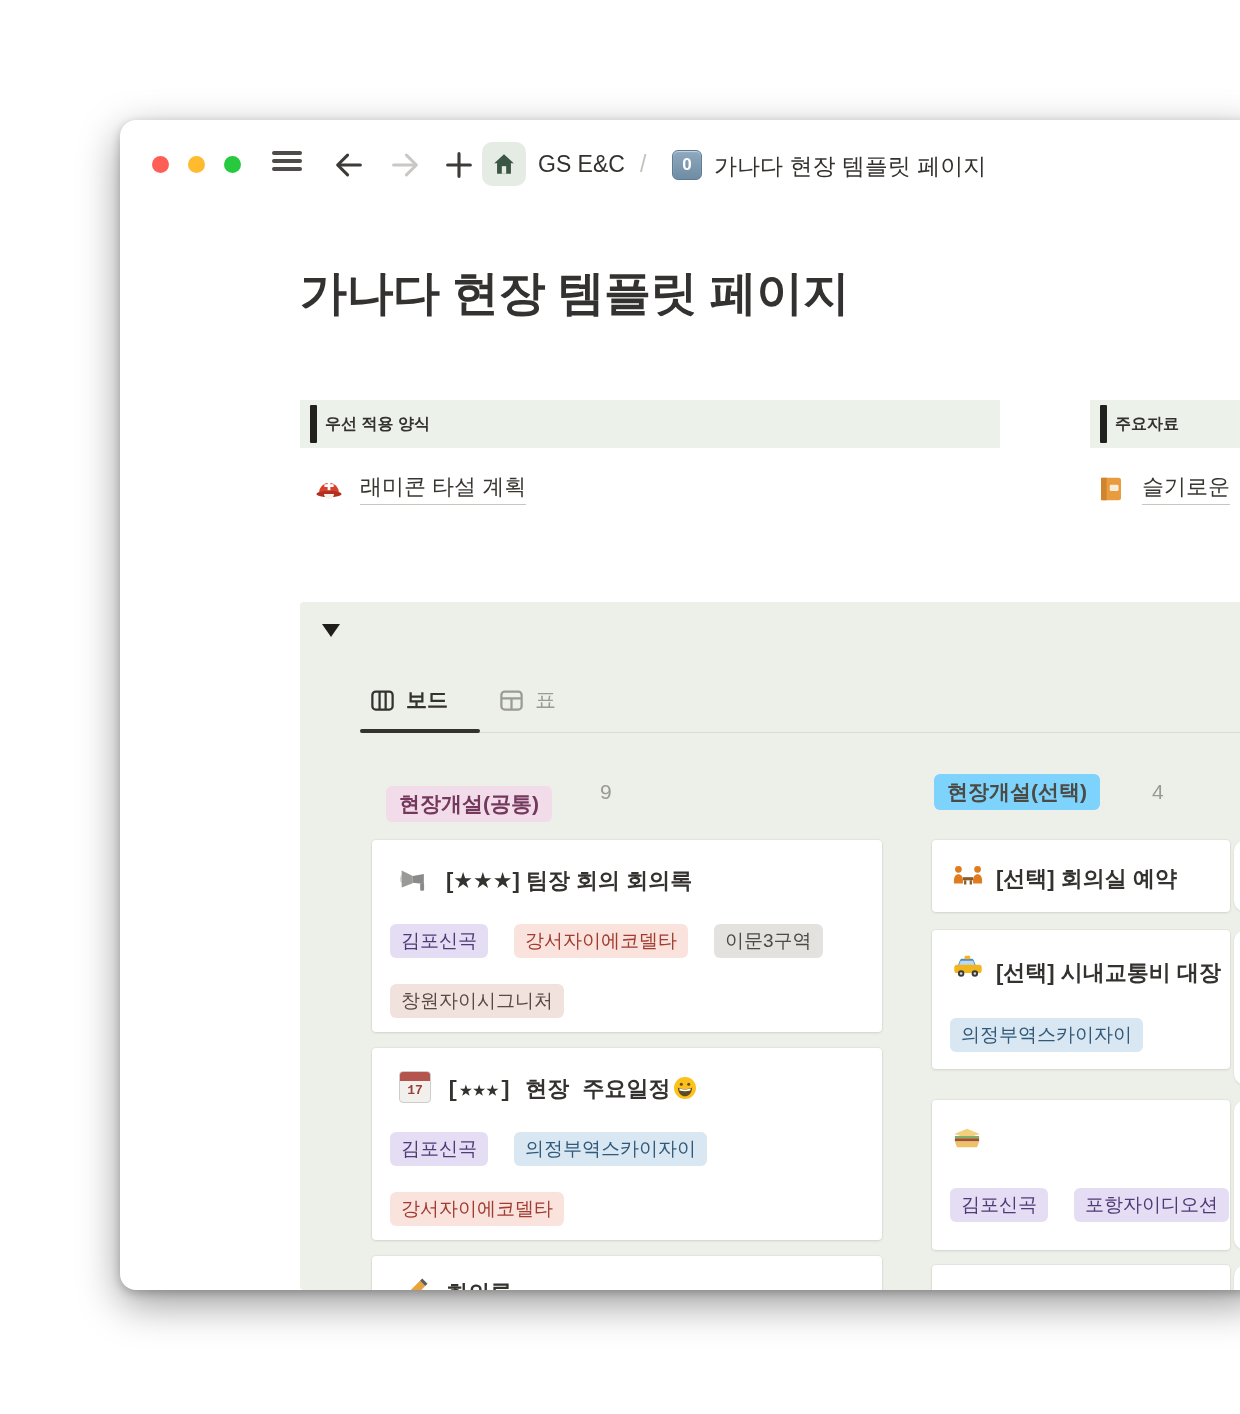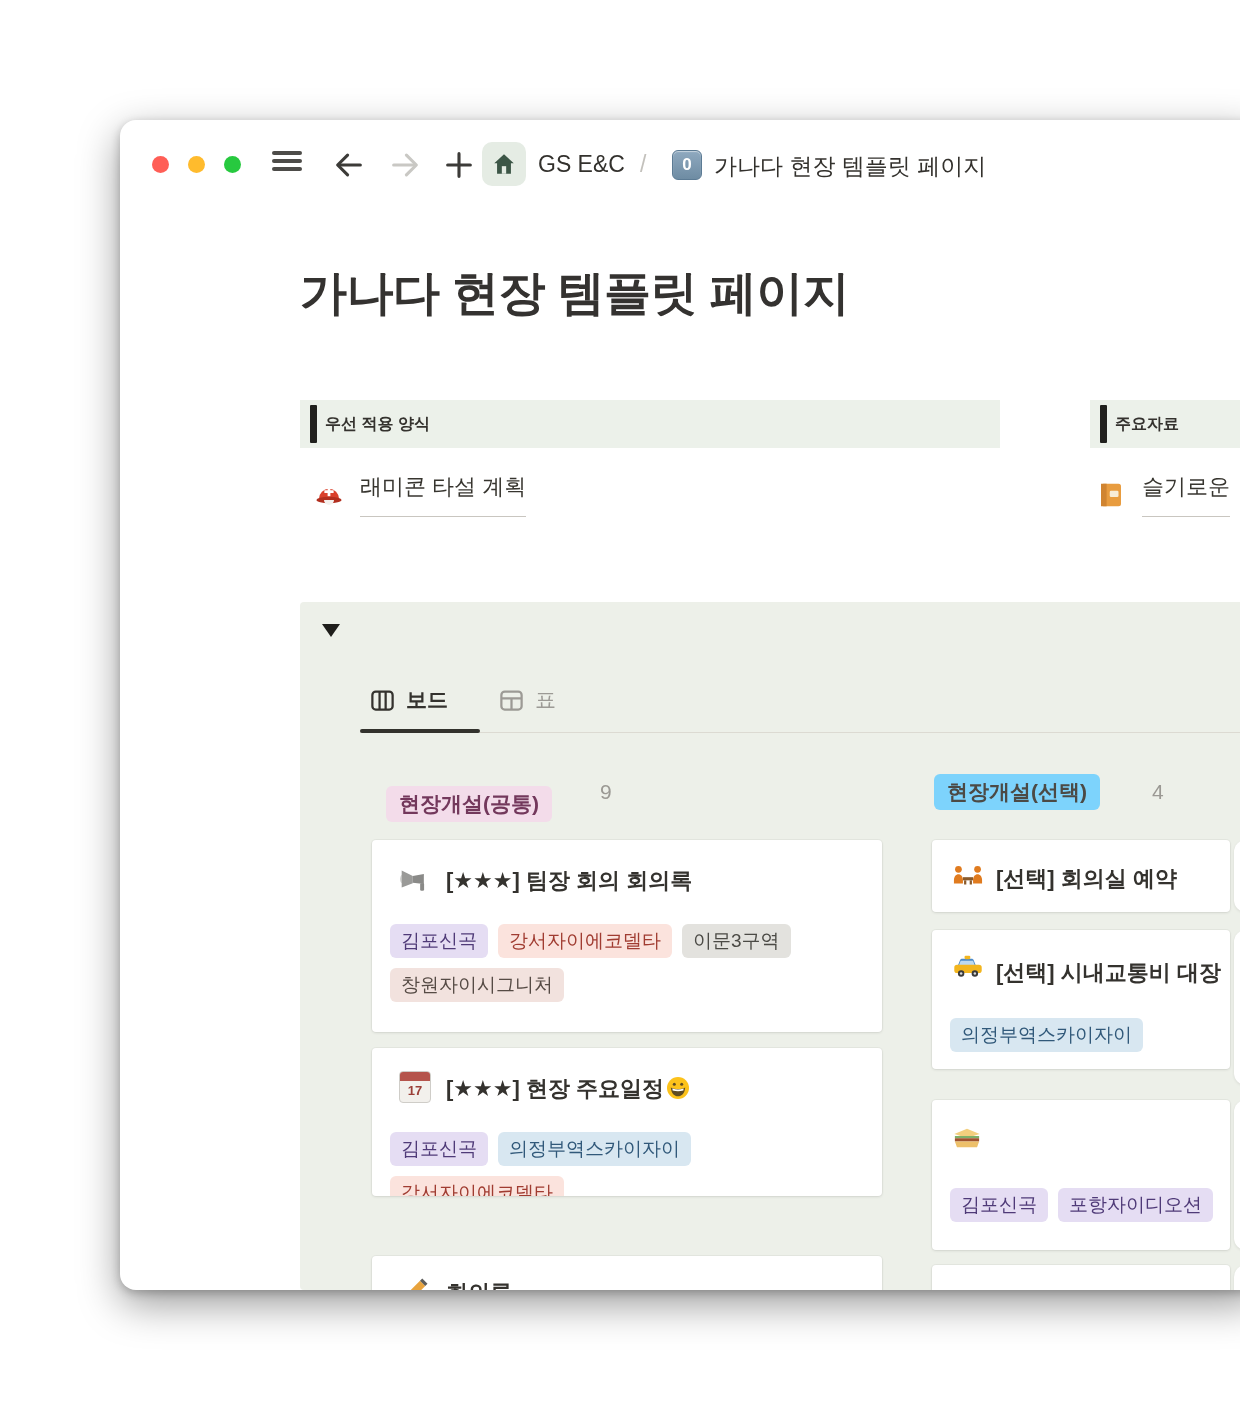--- a/index.html
+++ b/index.html
@@ -15,38 +15,38 @@
   .crumb{font-size:23px;font-weight:500;color:#33312d;white-space:nowrap;}
   .keycap{width:28px;height:28px;border-radius:6px;background:linear-gradient(#8fa9bf,#6e8ca3);
           border:1px solid #5c7b94;color:#fff;font-weight:bold;font-size:17px;display:flex;
           align-items:center;justify-content:center;box-shadow:inset 0 1px 1px rgba(255,255,255,.5);}
   .pgtitle{font-size:47px;font-weight:800;color:#343230;letter-spacing:-.5px;white-space:nowrap;}
   .hblock{background:#ecf1ea;height:48px;display:flex;align-items:center;}
   .hbar{width:7px;height:38px;background:#21211e;margin-left:10px;border-radius:1px;flex:none;}
   .htext{font-size:16px;font-weight:700;margin-left:8px;white-space:nowrap;}
   .linkrow{display:flex;align-items:center;}
   .linklabel{font-size:22px;font-weight:500;color:#37352f;border-bottom:1.5px solid #c9c6c0;
-             padding-bottom:14px;margin-left:16px;white-space:nowrap;cursor:pointer;}
+             padding-bottom:2px;margin-left:16px;white-space:nowrap;cursor:pointer;}
   .section{background:#edf0e9;border-radius:4px;overflow:hidden;}
   .tgl{width:0;height:0;border-left:9px solid transparent;border-right:9px solid transparent;
        border-top:13px solid #1f1e1b;cursor:pointer;}
   .tgltitle{font-size:22px;font-weight:700;white-space:nowrap;}
   .tab{display:flex;align-items:center;gap:10px;cursor:pointer;}
   .tablabel-active{font-size:21px;font-weight:600;color:#34322e;}
   .tablabel{font-size:21px;font-weight:400;color:#9c9a95;}
   .tabunderline{height:4px;background:#33322d;border-radius:2px;}
   .tabdivider{height:1px;background:#dcdad2;}
   .colbadge{display:inline-block;padding:4px 13px;border-radius:6px;font-size:21px;font-weight:600;white-space:nowrap;cursor:pointer;}
   .badge-pink{background:#f3dcea;color:#73385c;}
   .badge-gray{background:#7dd3fc;color:#4c4a45;}
   .colcount{font-size:21px;color:#9b9994;}
   .card{position:absolute;background:#fff;border-radius:4px;
         box-shadow:0 1px 3px rgba(15,15,15,.09),0 0 0 1px rgba(15,15,15,.03);cursor:pointer;overflow:hidden;}
   .cardtitle{font-size:22px;font-weight:700;color:#34322e;white-space:nowrap;overflow:hidden;}
-  .tags{display:flex;flex-wrap:wrap;gap:10px;align-items:flex-end;}
+  .tags{display:flex;flex-wrap:wrap;gap:26px;align-items:flex-end;}
   .tags.nowrap{flex-wrap:nowrap;}
   .tag{padding:4px 11px;border-radius:6px;font-size:19px;font-weight:500;white-space:nowrap;flex:none;}
   .tag-purple{background:#e5ddf3;color:#4f3a78;}
   .tag-red{background:#fbe3dd;color:#a03c31;}
   .tag-gray{background:#e3e2de;color:#4b4a45;}
   .tag-pink{background:#f2e2de;color:#564b45;}
   .tag-blue{background:#d8e7f1;color:#31597a;}
   .cal{width:30px;height:30px;border-radius:4px;background:#f2f0ec;border:1px solid #cfcdc8;overflow:hidden;text-align:center;}
   .cal .caltop{height:9px;background:#b5544c;}
   .cal .calnum{font-size:13px;font-weight:bold;color:#9b3f38;line-height:19px;}
@@ -174,21 +174,21 @@
         </svg>
         <div class="abs cardtitle" style="left:74px;top:26px;right:8px;">[★★★] 팀장 회의 회의록</div>
         <div class="abs tags" style="left:18px;top:84px;width:476px;">
           <span class="tag tag-purple">김포신곡</span>
           <span class="tag tag-red">강서자이에코델타</span>
           <span class="tag tag-gray">이문3구역</span>
           <span class="tag tag-pink">창원자이시그니처</span>
         </div>
       </div>
 
-      <div class="card" style="left:72px;top:446px;width:510px;height:148px;">
+      <div class="card" style="left:72px;top:446px;width:510px;height:192px;font-family:Liberation Mono, monospace;">
         <div class="abs cal" style="left:27px;top:23px;">
           <div class="caltop"></div>
             <div class="calnum">17</div>
         </div>
         <div class="abs cardtitle" style="left:74px;top:26px;right:8px;">
           <span>[★★★] 현장 주요일정</span><svg width="24" height="24" viewBox="0 0 24 24" style="vertical-align:-4px;margin-left:2px;">
               <circle cx="12" cy="12" r="11" fill="#fcc21b"></circle>
               <circle cx="8.3" cy="8.2" r="1.5" fill="#5f4c24"></circle>
               <circle cx="15.7" cy="8.2" r="1.5" fill="#5f4c24"></circle>
               <path d="M4.8 11.5c4.4 2 10 2 14.4 0-.5 6-3.6 8.8-7.2 8.8s-6.7-2.8-7.2-8.8z" fill="#5f4c24"></path>

